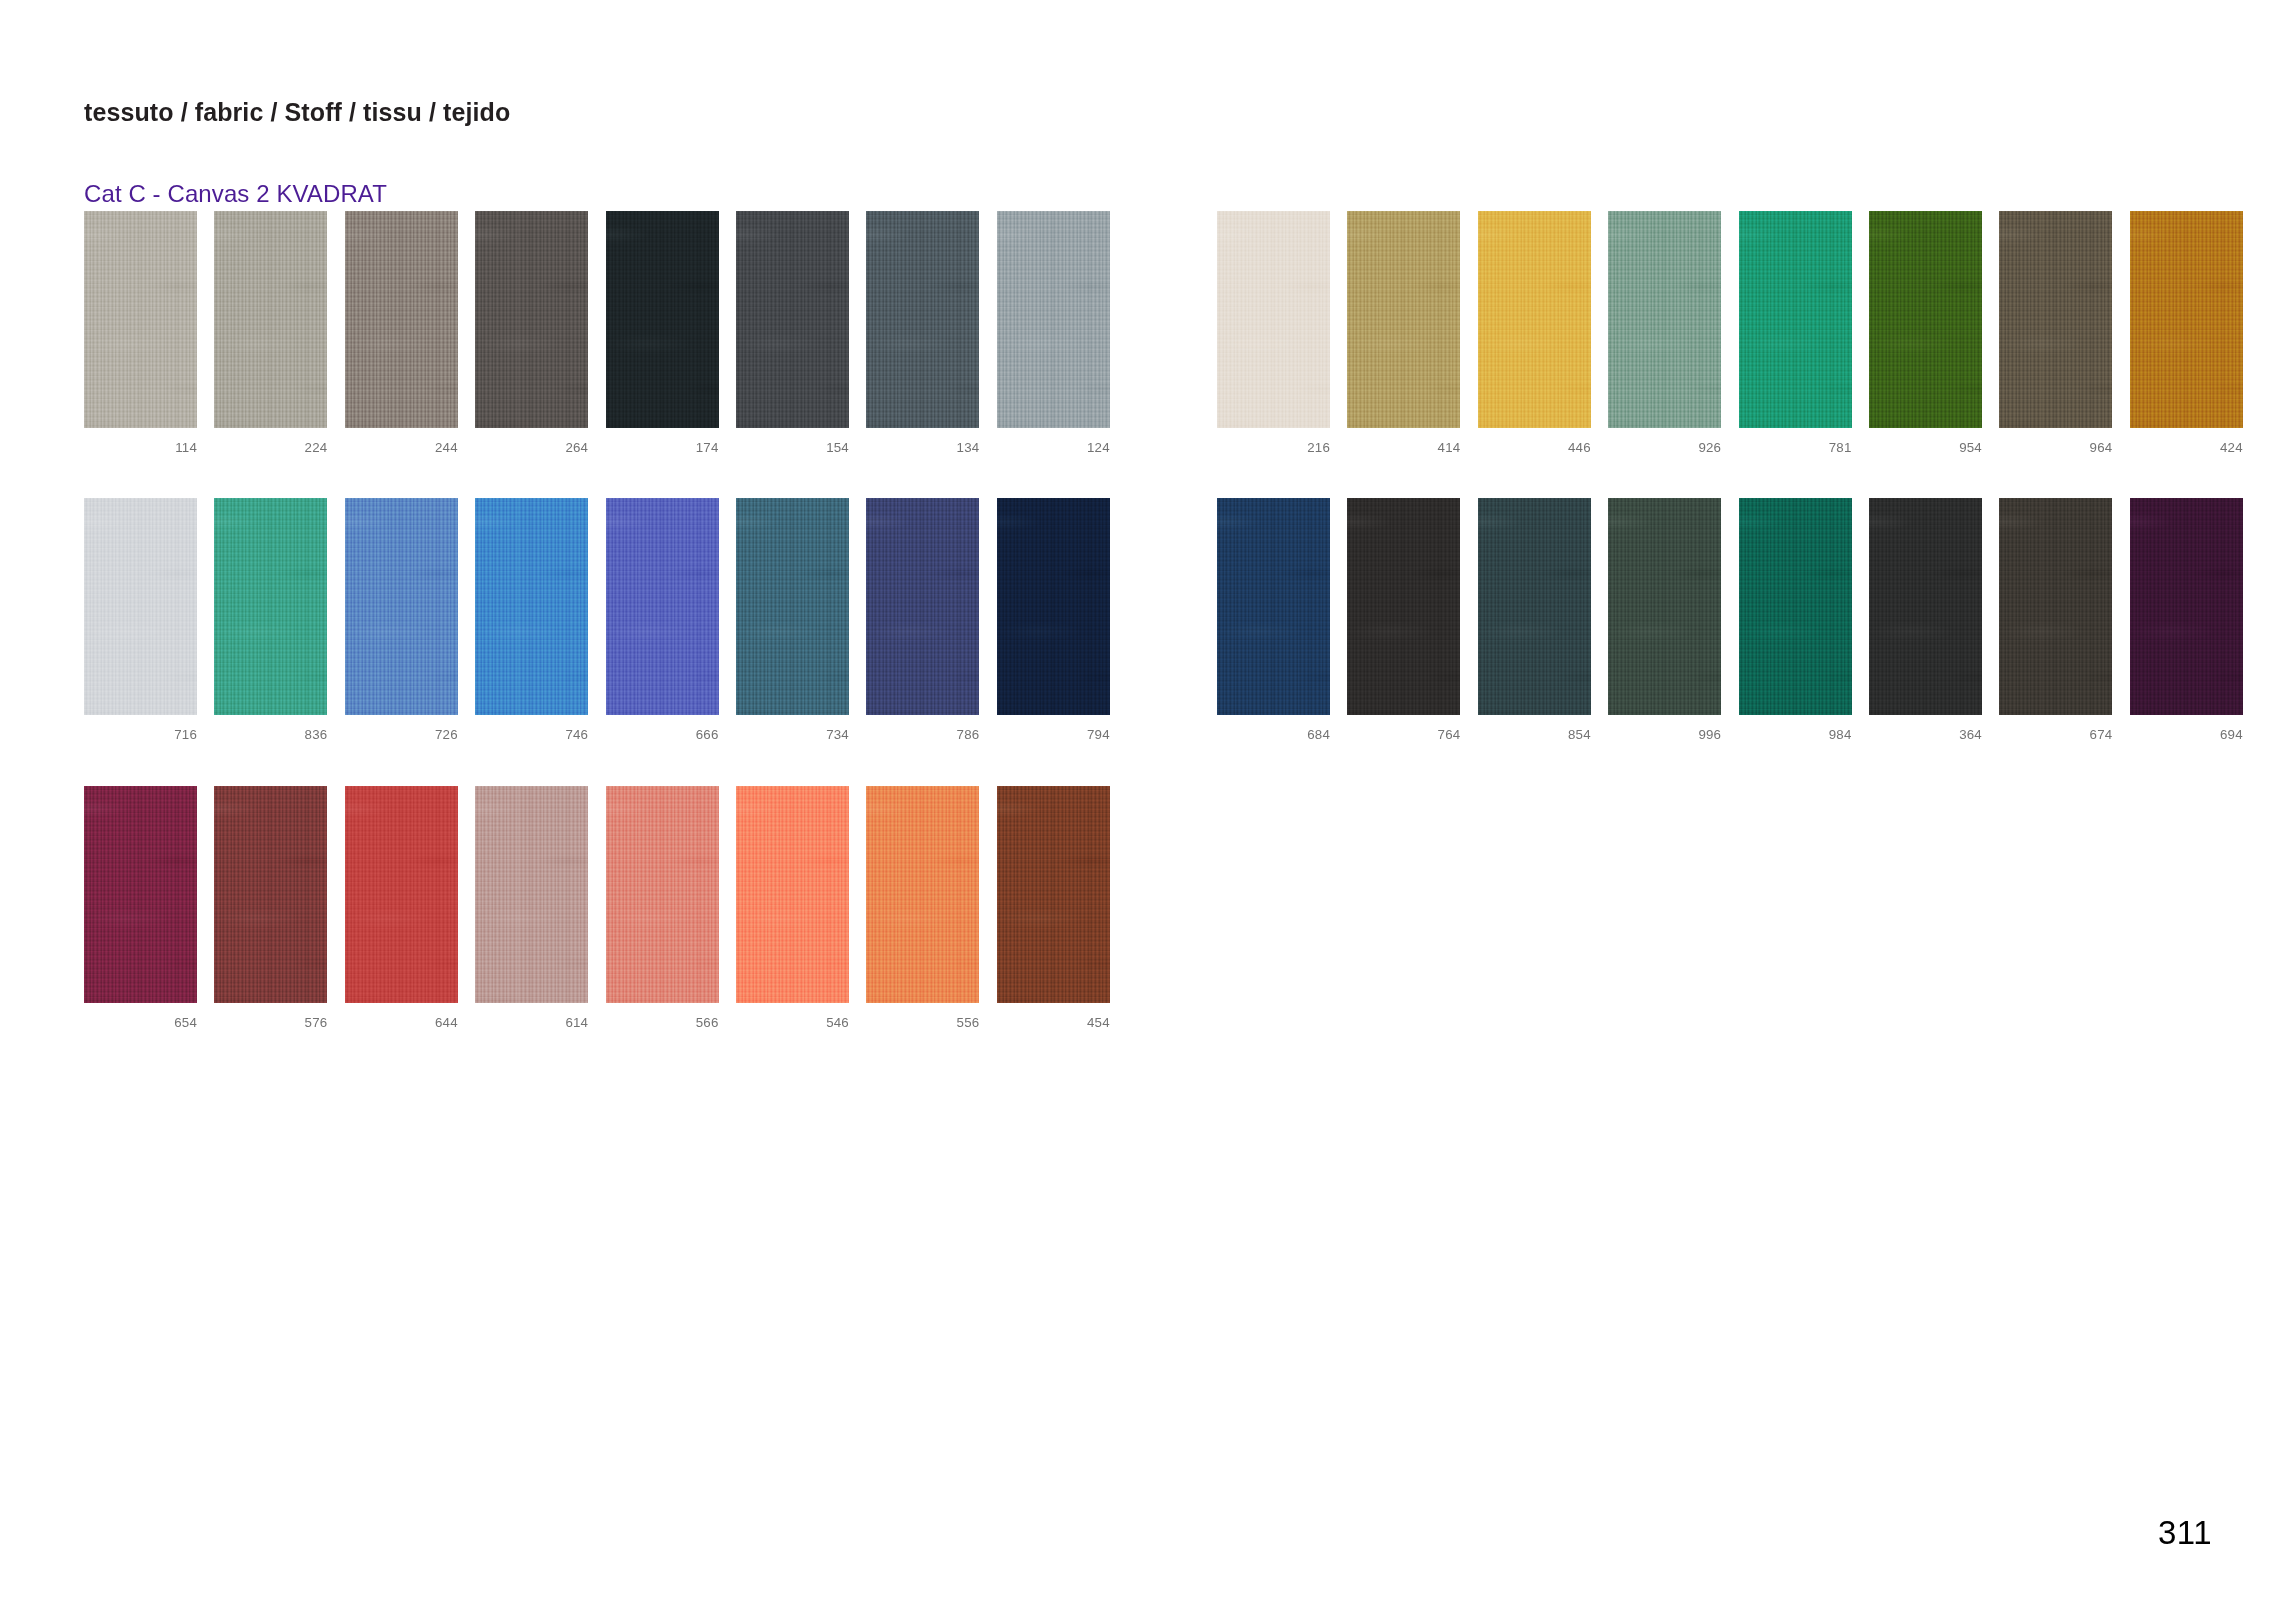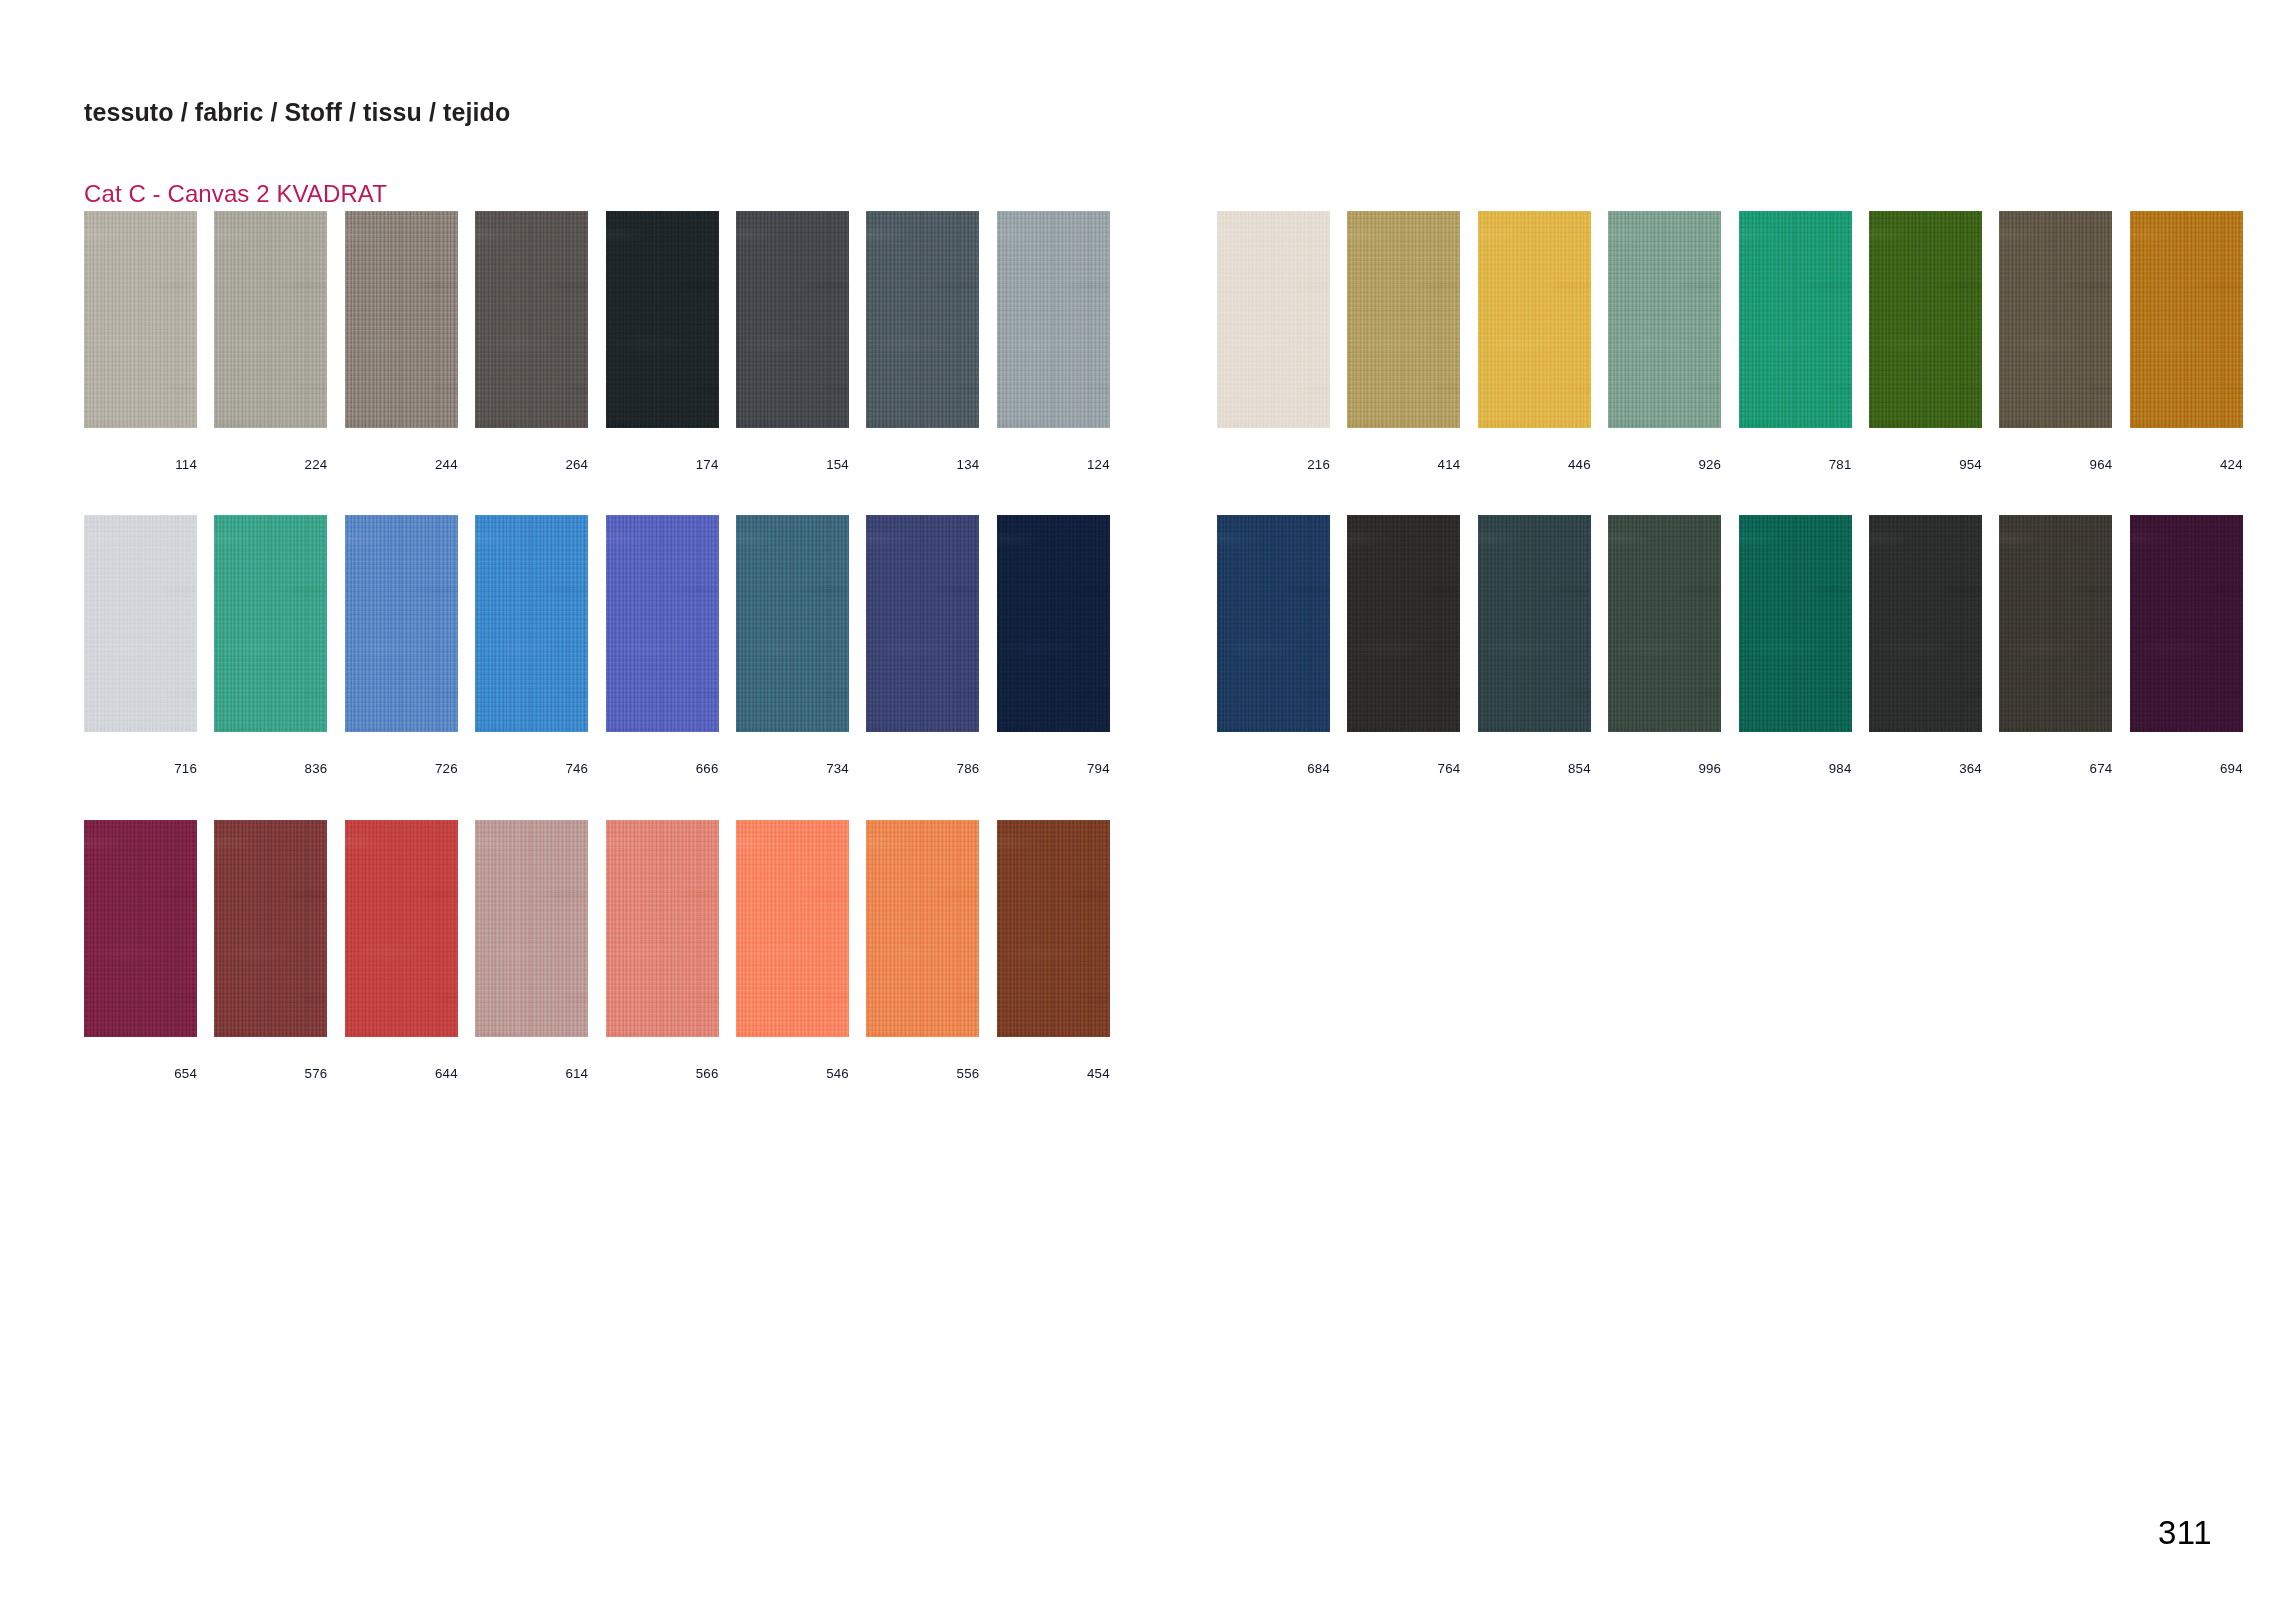--- a/index.html
+++ b/index.html
@@ -35,21 +35,21 @@
     color: #231f20;
     white-space: nowrap;
   }
   .category-title {
     position: absolute;
     left: 84px;
     top: 160px;
     font-size: 24px;
     font-weight: 400;
     letter-spacing: 0.1px;
-    color: #be185d;
+    color: #4c1d95;
     white-space: nowrap;
   }
 
   
   .block {
     position: absolute;
     display: flex;
     flex-direction: column;
     gap: 44px;
   }
@@ -115,25 +115,25 @@
       radial-gradient(ellipse 64px 14.7px at 41% 58%, rgba(255,255,255,0.10), rgba(255,255,255,0) 70%),
       radial-gradient(ellipse 44px 9.2px at 83% 73%, rgba(0,0,0,0.10), rgba(0,0,0,0) 72%),
       radial-gradient(ellipse 59px 12px at 27% 86%, rgba(0,0,0,0.09), rgba(0,0,0,0) 72%),
       radial-gradient(ellipse 40px 8.3px  at 58% 12%, rgba(0,0,0,0.08), rgba(0,0,0,0) 72%);
     mix-blend-mode: soft-light;
     opacity: 0.9;
     pointer-events: none;
   }
 
   .swatch-code {
-    margin-top: 30px;
+    margin-top: 13px;
     font-size: 13.3px;
     font-weight: 400;
     letter-spacing: 0.2px;
-    color: #0f172a;
+    color: #737373;
     line-height: 1;
   }
 
   
   .page-number {
     position: absolute;
     right: 84px;
     bottom: 72px;
     font-size: 33px;
     font-weight: 400;

